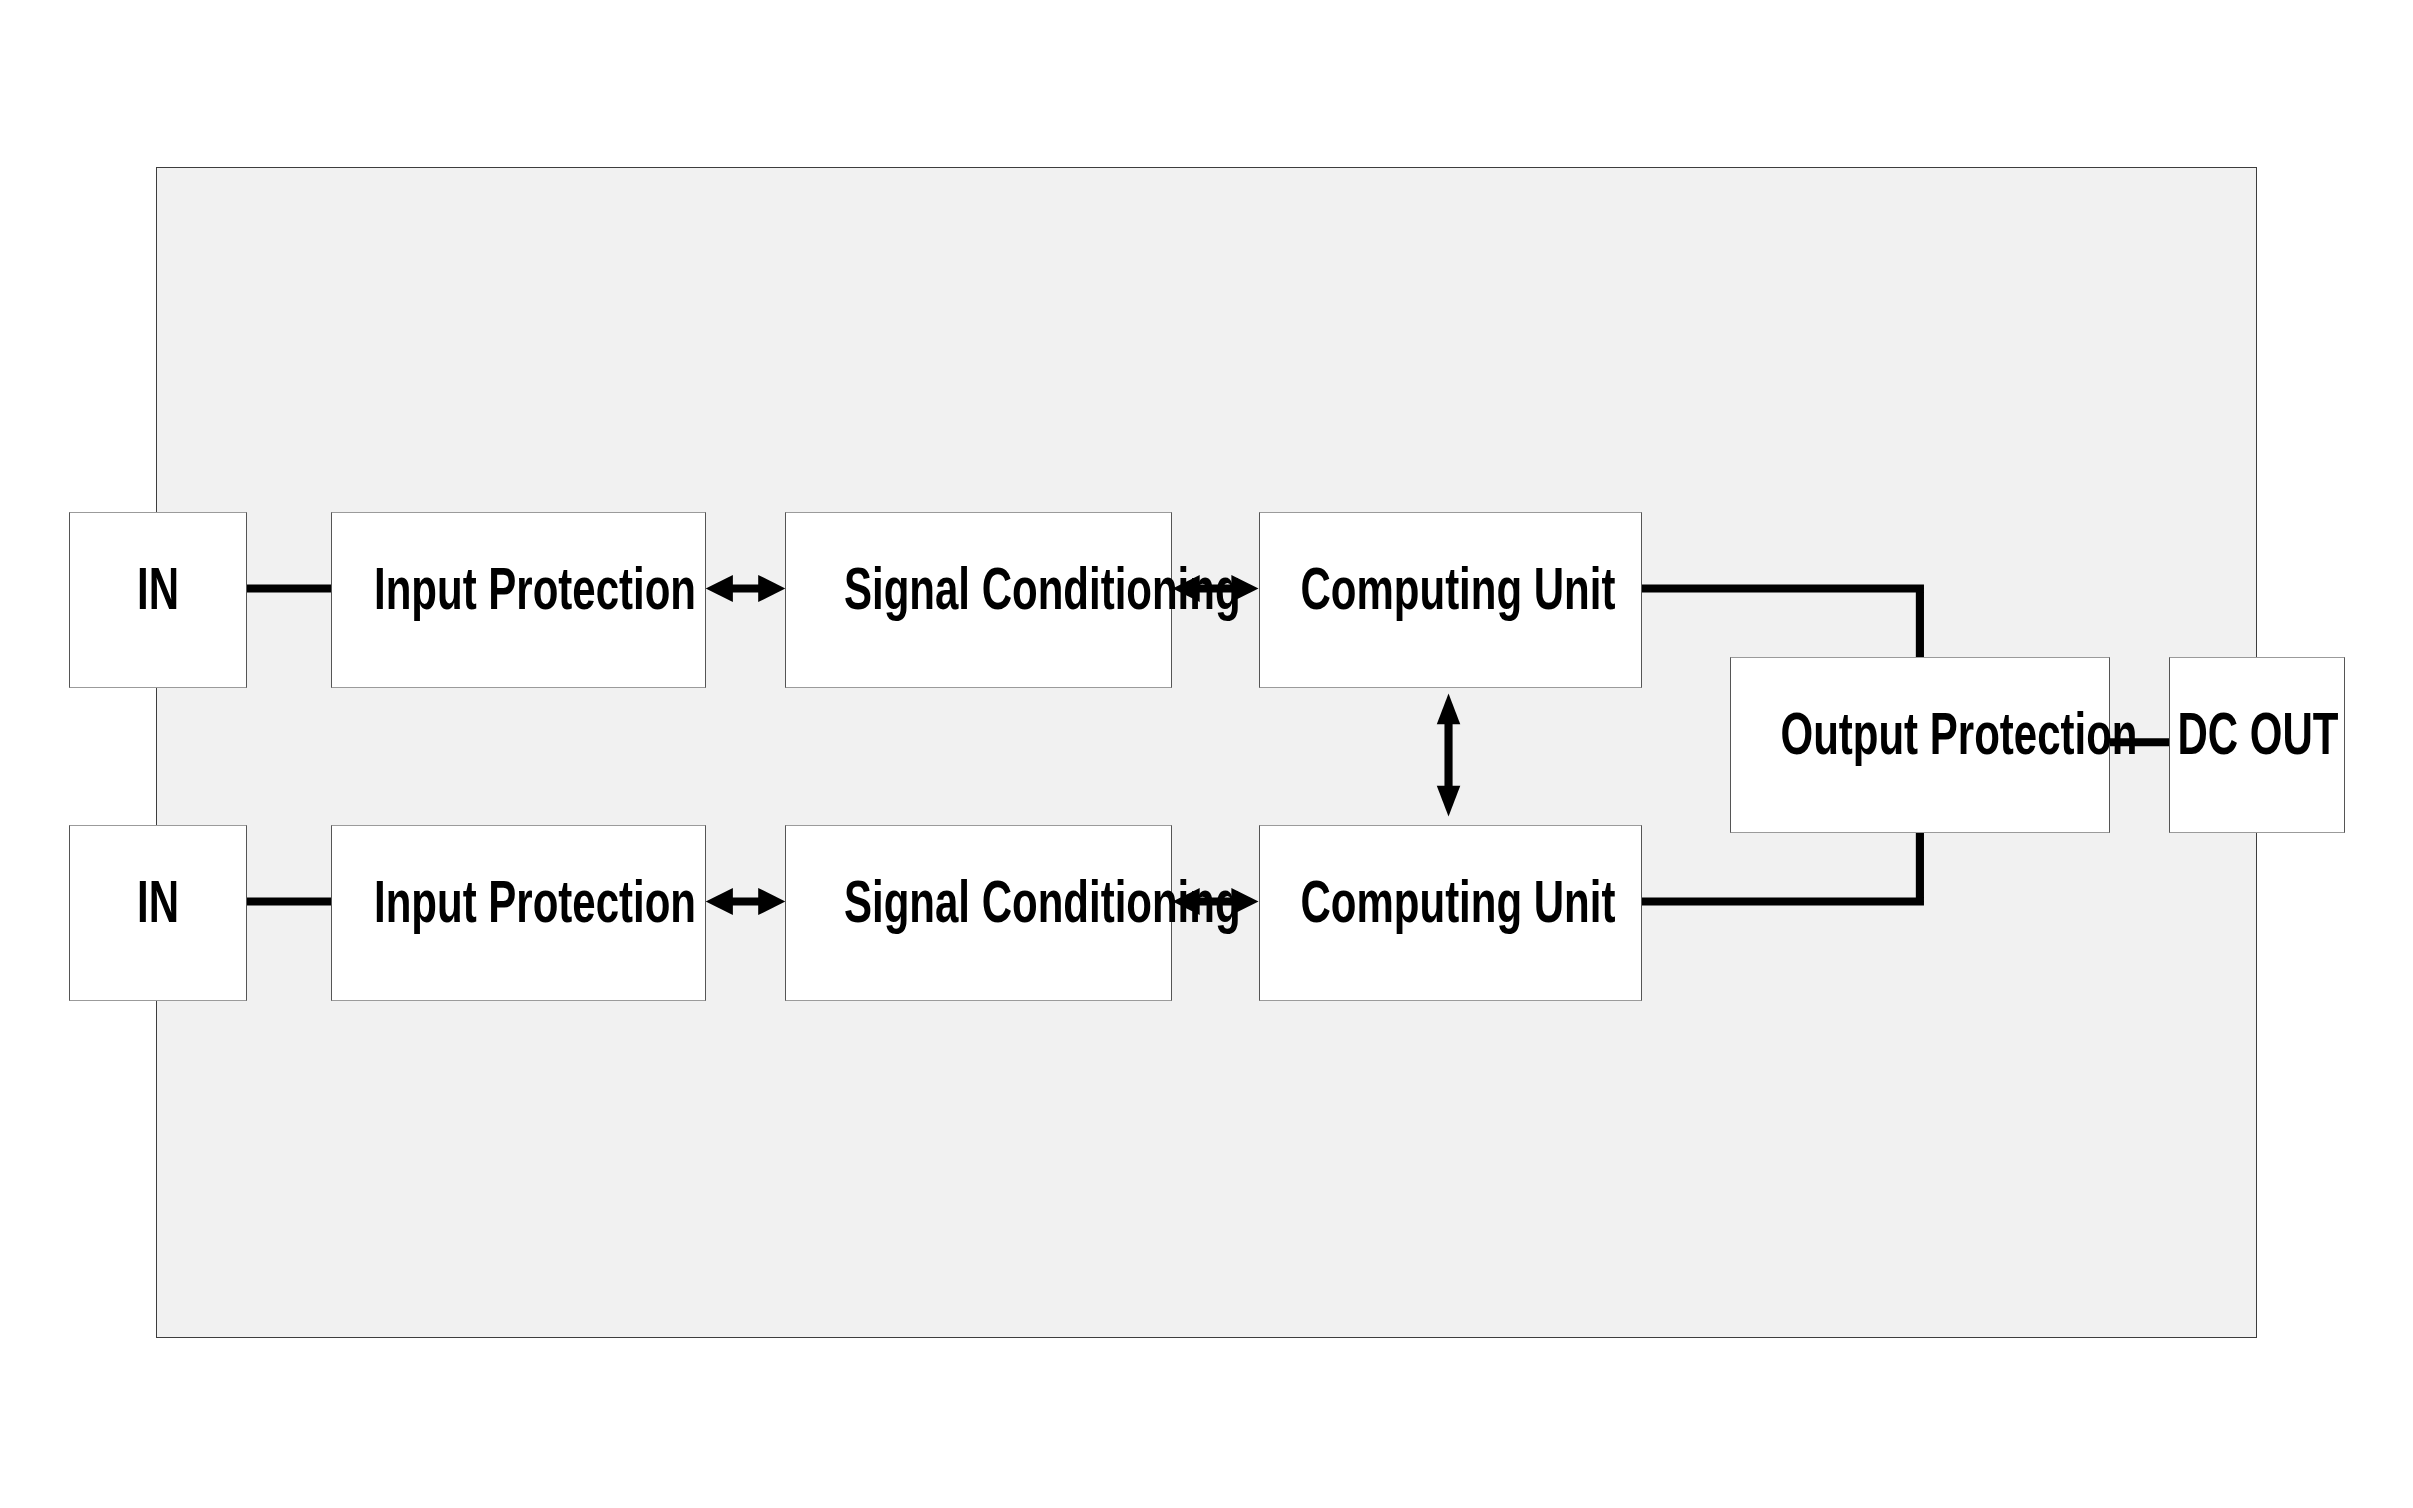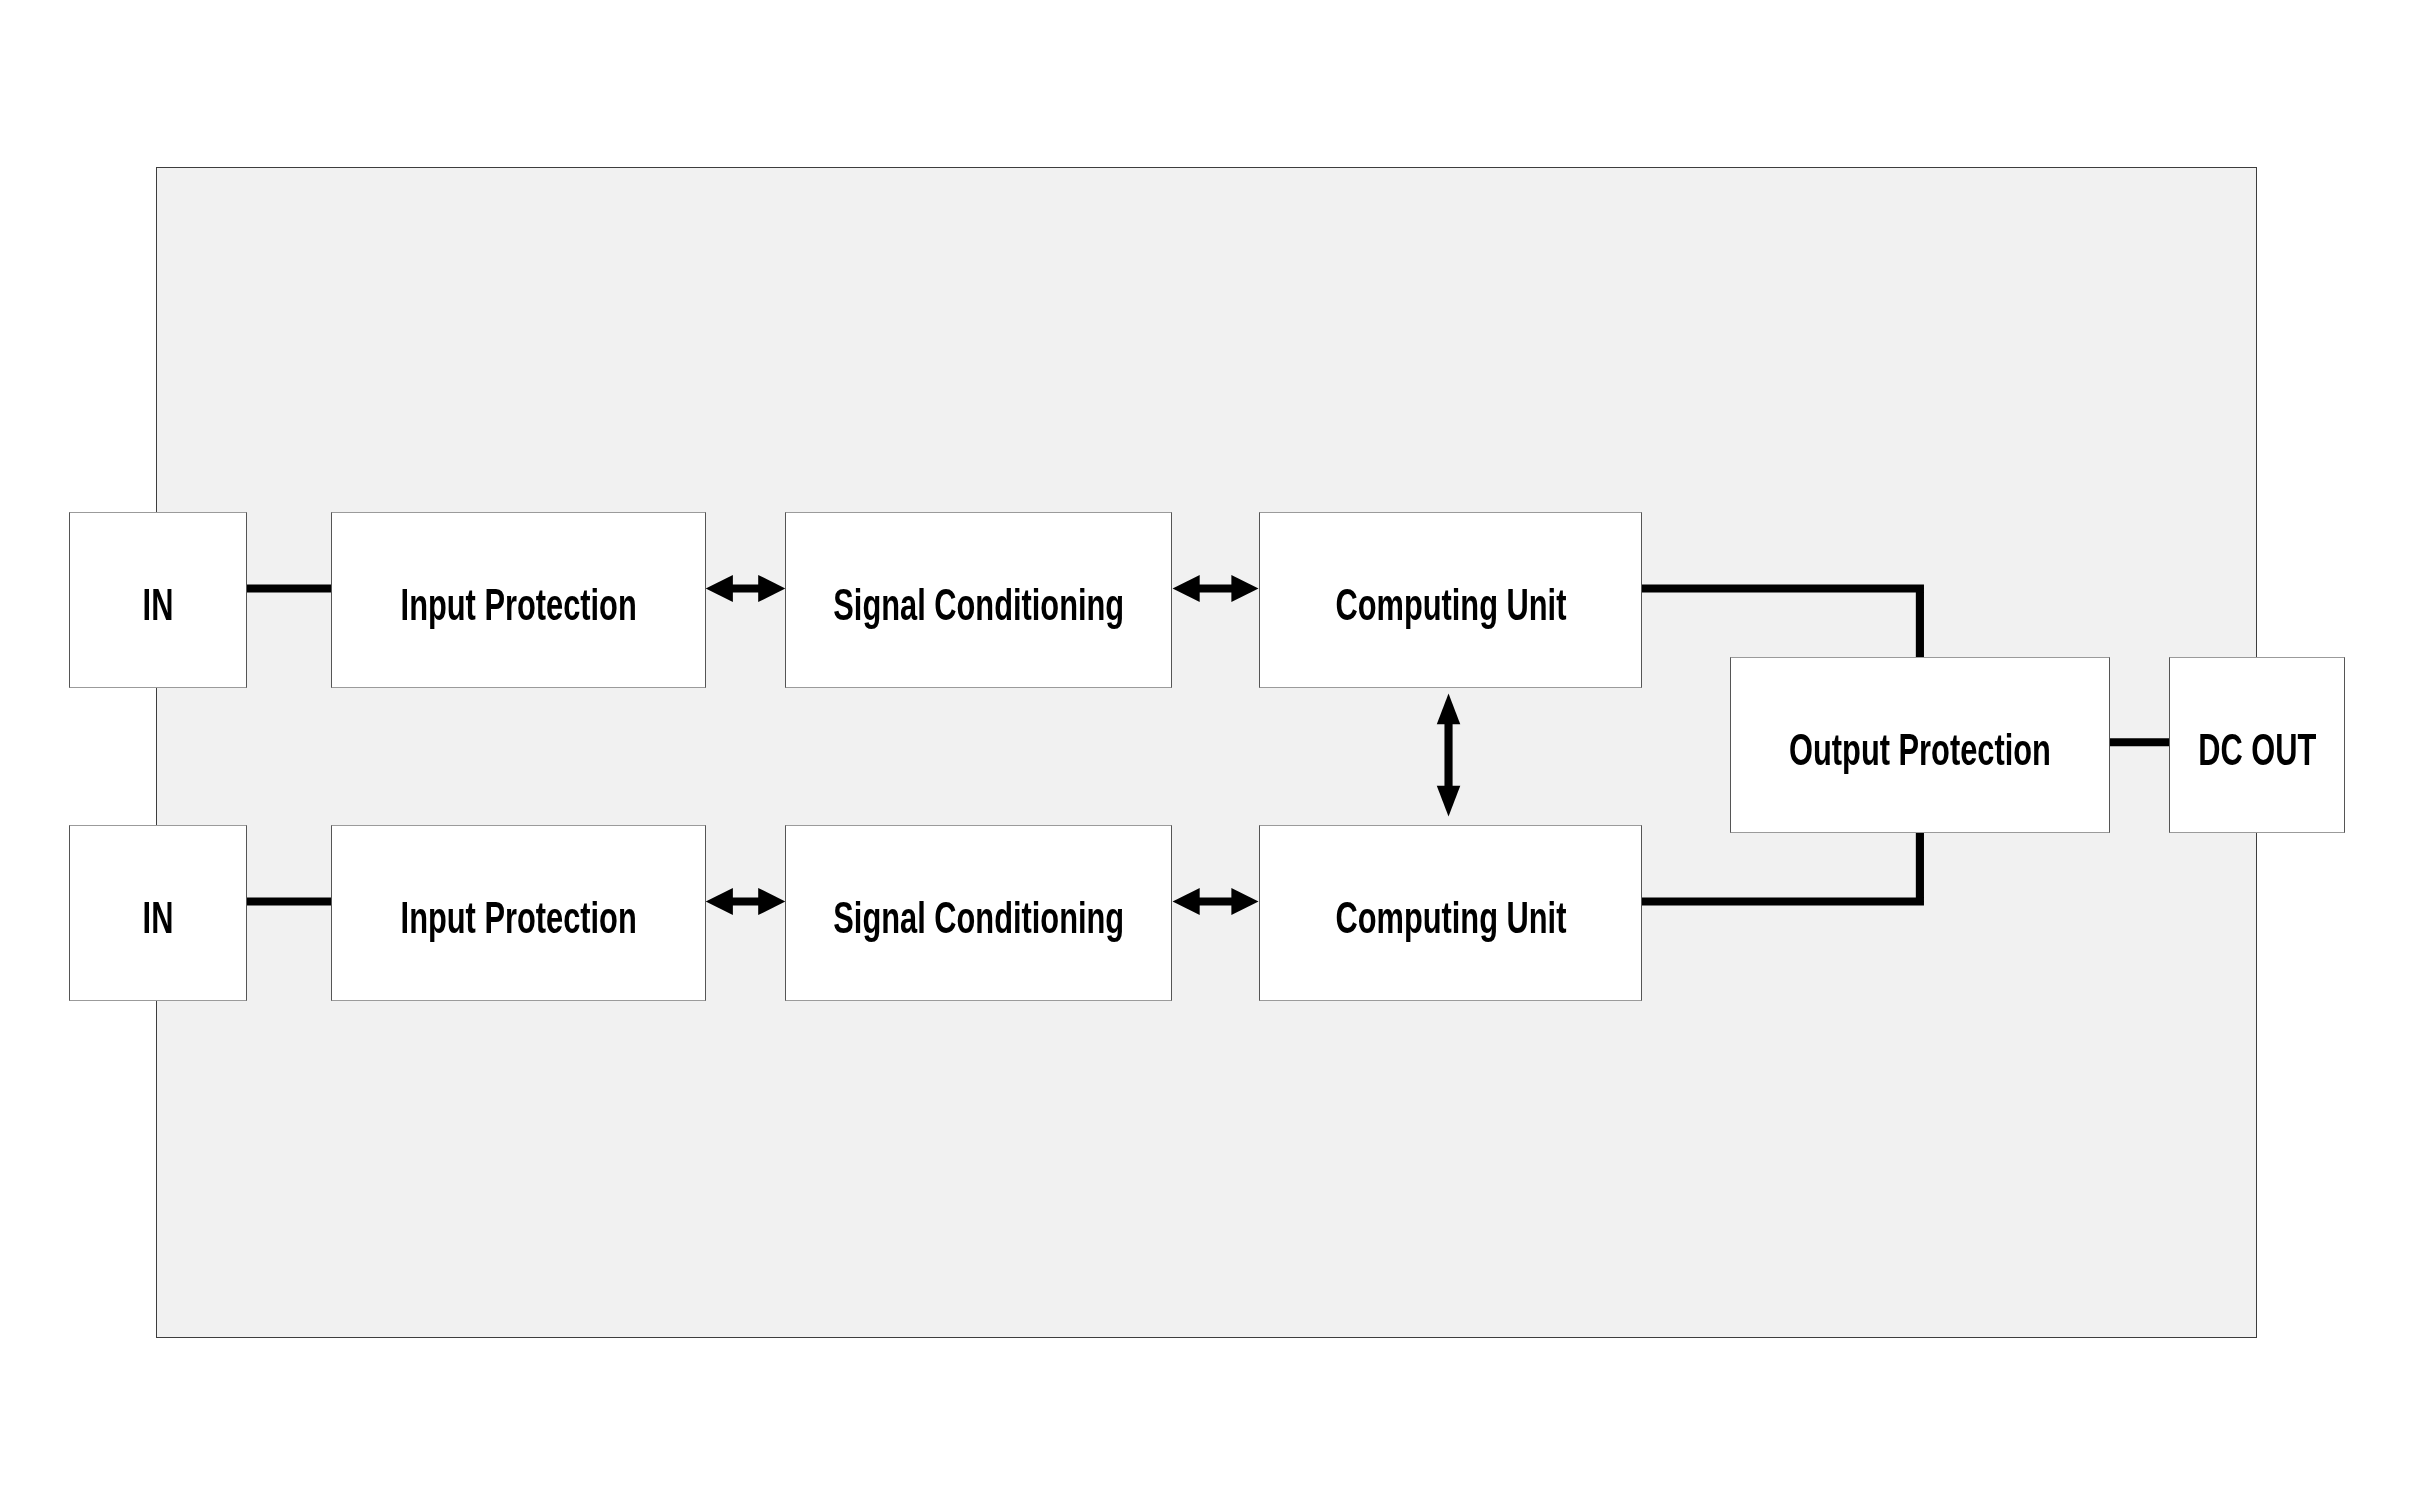--- a/index.html
+++ b/index.html
@@ -45,25 +45,25 @@
     position: absolute;
     background: var(--box-fill);
     border-top: 1.8px solid var(--box-border-h);
     border-bottom: 1.8px solid var(--box-border-h);
     border-left: 1.8px solid var(--box-border-v);
     border-right: 1.8px solid var(--box-border-v);
   }
   .label {
     position: absolute;
     left: -27px; right: -27px;
-    top: 92px;
+    top: 76px;
     transform: translateY(-50%);
     text-align: center;
     font-weight: 700;
-    font-size: 44px;
+    font-size: 60px;
     line-height: 1;
     color: var(--text);
   }
   .cond {
     display: inline-block;
     transform: scaleX(0.70);
     transform-origin: 50% 50%;
     white-space: nowrap;
   }
   

